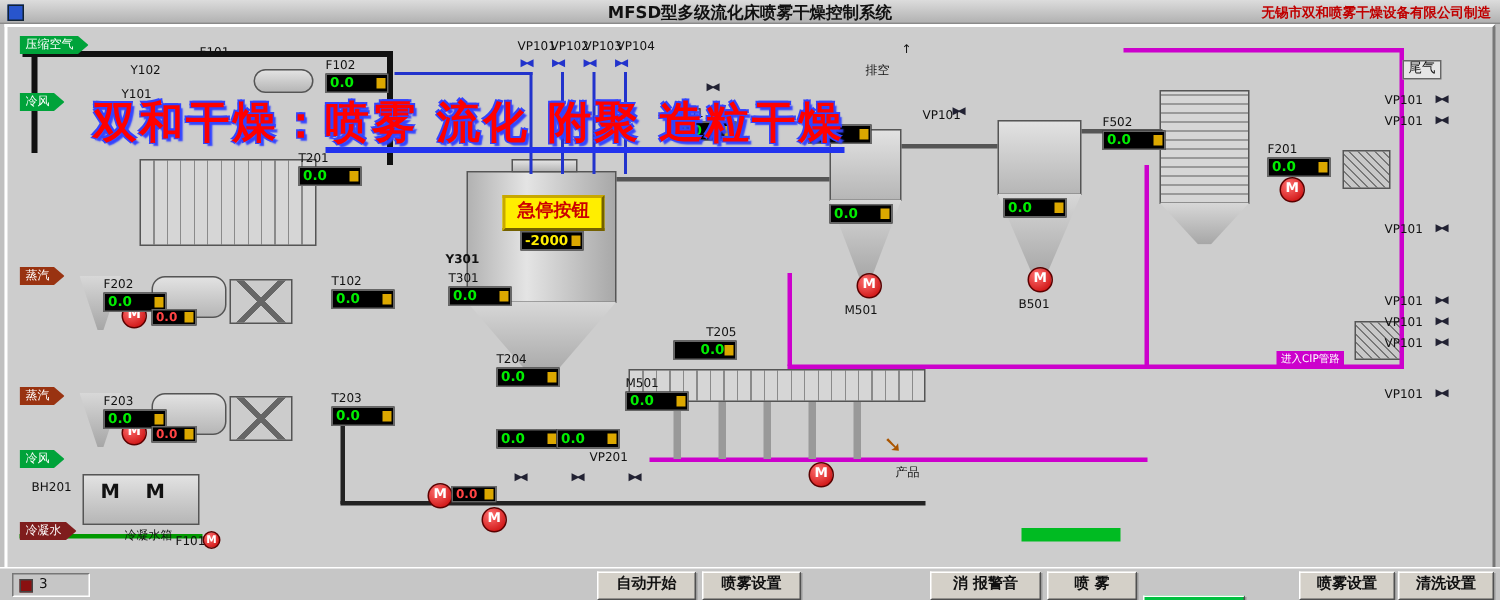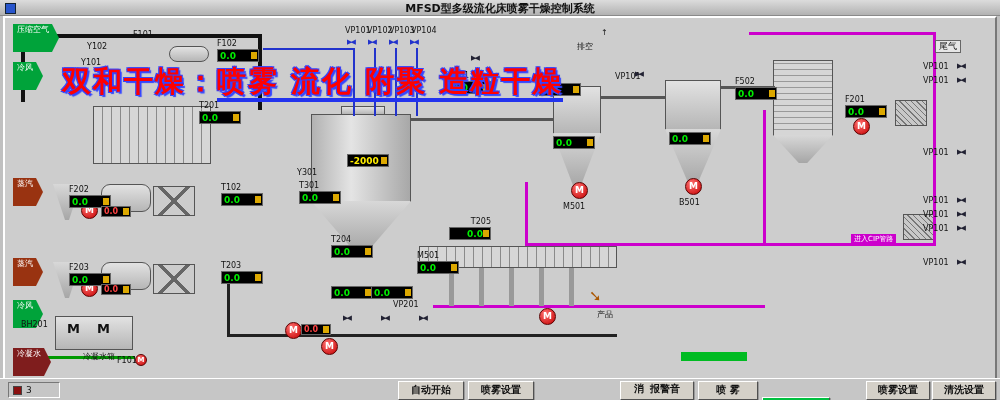--- a/index.html
+++ b/index.html
@@ -10,21 +10,21 @@
     background:linear-gradient(#dcdcdc,#b2b2b2);border-bottom:1px solid #8a8a8a;}
   .appicon{position:absolute;left:5px;top:3px;width:9px;height:9px;background:#2855cc;border:1px solid #123;}
   .title{position:absolute;left:0;right:0;top:1px;text-align:center;font-size:11px;font-weight:bold;color:#111;}
   .mfr{position:absolute;right:6px;top:2px;font-size:9px;color:#c00000;font-weight:bold;}
   
   #diagram{position:absolute;left:3px;top:16px;width:990px;height:360px;background:#cdcdcd;
     border:2px solid;border-color:#ffffff #777 #777 #ffffff;overflow:hidden;}
   .pipe{position:absolute;}
   .plabel{position:absolute;font-size:8px;color:#111;white-space:nowrap;line-height:9px;}
   .plabel.box{background:#e6e6e6;border:1px solid #666;padding:1px 3px;font-size:9px;}
-  .flowtag{position:absolute;height:12px;color:#fff;font-size:8px;line-height:12px;padding:0 10px 16px 4px;
+  .flowtag{position:absolute;height:12px;color:#fff;font-size:8px;line-height:12px;padding:0 10px 0 4px;
     white-space:nowrap;clip-path:polygon(0 0,calc(100% - 7px) 0,100% 50%,calc(100% - 7px) 100%,0 100%);}
   .disp{position:absolute;}
   .dlabel{font-size:8px;color:#111;margin-bottom:1px;line-height:8px;}
   .dbox{width:40px;height:11px;background:#000;border:1px solid #666;display:flex;align-items:center;}
   .dbox .val{color:#00ee00;font-size:9px;font-weight:bold;padding-left:2px;flex:1;line-height:10px;}
   .dbox .unit{width:6px;height:7px;background:#dca800;margin-right:1px;}
   .disp.small .dbox{width:28px;height:9px;}
   .disp.small .val{font-size:8px;}
   .pump{position:absolute;width:15px;height:15px;border-radius:50%;
     background:radial-gradient(circle at 35% 30%,#ff7070,#c40000);border:1px solid #5a0000;
@@ -55,35 +55,37 @@
     border-color:#fff #505050 #505050 #fff;box-shadow:1px 1px 0 #9a9a9a;
     font-size:10px;font-weight:bold;color:#111;text-align:center;line-height:15px;cursor:pointer;}
   .btn.green{background:#00c040;color:#003300;}
 </style>
 </head>
 <body>
 
 <div class="titlebar">
   <div class="appicon"></div>
   <div class="title">MFSD型多级流化床喷雾干燥控制系统</div>
+  <div class="mfr">无锡市双和喷雾干燥设备有限公司制造</div>
 </div>
 
 <div id="diagram">
 
   <div class="equip vstripes" style="left:88px;top:88px;width:118px;height:58px;"></div>
   <div class="equip rounded" style="left:164px;top:28px;width:40px;height:16px;"></div>
   <div class="equip cone" style="left:48px;top:166px;width:28px;height:36px;"></div>
   <div class="equip rounded" style="left:96px;top:166px;width:50px;height:28px;"></div>
   <div class="equip xpat" style="left:148px;top:168px;width:42px;height:30px;"></div>
   <div class="equip cone" style="left:48px;top:244px;width:28px;height:36px;"></div>
   <div class="equip rounded" style="left:96px;top:244px;width:50px;height:28px;"></div>
   <div class="equip xpat" style="left:148px;top:246px;width:42px;height:30px;"></div>
   <div class="equip" style="left:336px;top:88px;width:44px;height:9px;"></div>
   <div class="equip" style="left:306px;top:96px;width:100px;height:88px;background:linear-gradient(90deg,#b2b2b2,#e4e4e4 40%,#a8a8a8);"></div>
   <div class="equip cone" style="left:306px;top:183px;width:100px;height:50px;"></div>
+  <div class="estop">急停按钮</div>
   <div class="equip" style="left:548px;top:68px;width:48px;height:48px;"></div>
   <div class="equip cone" style="left:548px;top:115px;width:48px;height:54px;"></div>
   <div class="equip" style="left:660px;top:62px;width:56px;height:50px;"></div>
   <div class="equip cone" style="left:660px;top:111px;width:56px;height:56px;"></div>
   <div class="equip hstripes" style="left:768px;top:42px;width:60px;height:76px;"></div>
   <div class="equip cone" style="left:768px;top:117px;width:60px;height:28px;"></div>
   <div class="equip" style="left:890px;top:82px;width:32px;height:26px;background:repeating-linear-gradient(45deg,#c8c8c8 0 3px,#777 3px 4px);"></div>
   <div class="equip" style="left:898px;top:196px;width:32px;height:26px;background:repeating-linear-gradient(45deg,#c8c8c8 0 3px,#777 3px 4px);"></div>
   <div class="equip vstripes" style="left:414px;top:228px;width:198px;height:22px;"></div>
   <div class="equip" style="left:50px;top:298px;width:78px;height:34px;"></div>
@@ -133,21 +135,21 @@
     <div class="plabel" style="left: 918px; top: 44px;">VP101</div>
     <div class="plabel" style="left: 918px; top: 58px;">VP101</div>
     <div class="plabel" style="left: 918px; top: 130px;">VP101</div>
     <div class="plabel" style="left: 918px; top: 178px;">VP101</div>
     <div class="plabel" style="left: 918px; top: 192px;">VP101</div>
     <div class="plabel" style="left: 918px; top: 206px;">VP101</div>
     <div class="plabel" style="left: 918px; top: 240px;">VP101</div>
     <div class="plabel" style="left: 558px; top: 184px;">M501</div>
     <div class="plabel" style="left: 674px; top: 180px;">B501</div>
     <div class="plabel" style="left: 388px; top: 282px;">VP201</div>
-    <div class="plabel" style="left: 292px; top: 150px;">Y301</div>
+    <div class="plabel" style="left: 292px; top: 150px; font-weight: bold;">Y301</div>
     <div class="plabel" style="left: 16px; top: 302px; text-align: center;">BH201</div>
     <div class="plabel" style="left: 62px; top: 306px; font-size: 13px; font-weight: bold;">M</div>
     <div class="plabel" style="left: 92px; top: 306px; font-size: 13px; font-weight: bold;">M</div>
     <div class="plabel" style="left: 78px; top: 334px;">冷凝水箱</div>
     <div class="plabel" style="left: 112px; top: 338px;">F101</div>
     <div class="plabel" style="left: 592px; top: 292px;">产品</div>
     <div class="plabel" style="left: 584px; top: 274px; color: rgb(170, 85, 0); font-size: 15px; font-weight: bold;">➘</div>
     <div class="plabel" style="left: 846px; top: 216px; color: rgb(255, 255, 255); background: rgb(204, 0, 204); padding: 1px 3px; font-size: 7px;">进入CIP管路</div>
     <div class="valve" style="left: 342px; top: 20px; color: rgb(34, 51, 204);">▶◀</div>
     <div class="valve" style="left: 363px; top: 20px; color: rgb(34, 51, 204);">▶◀</div>
@@ -326,18 +328,18 @@
   <span>双和干燥：</span><span class="u">喷雾 流化 附聚 造粒干燥</span>
 </div>
 
 <div id="statusbar">
   <div class="ind">
     <span class="led"></span>
     <span>3</span>
   </div>
 <div class="btn" style="left: 398px; width: 64px;">自动开始</div>
     <div class="btn" style="left: 468px; width: 64px;">喷雾设置</div>
-    <div class="btn" style="left: 620px; width: 72px; font-family: Liberation Mono, monospace;">消 报警音</div>
+    <div class="btn" style="left: 620px; width: 72px;">消 报警音</div>
     <div class="btn" style="left: 698px; width: 58px;">喷 雾</div>
     <div class="btn green" style="left: 762px; width: 66px; margin-top: 16px;">CIP</div>
     <div class="btn" style="left: 866px; width: 62px;">喷雾设置</div>
     <div class="btn" style="left: 932px; width: 62px;">清洗设置</div>
   </div>
 
 </body></html>

